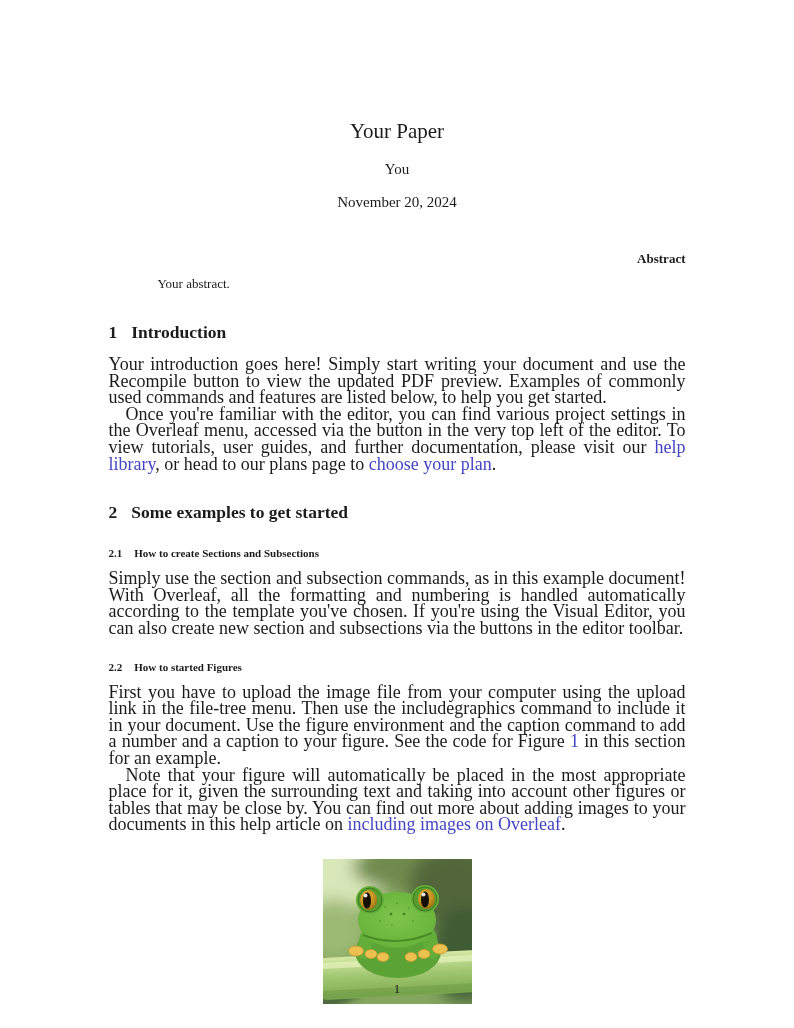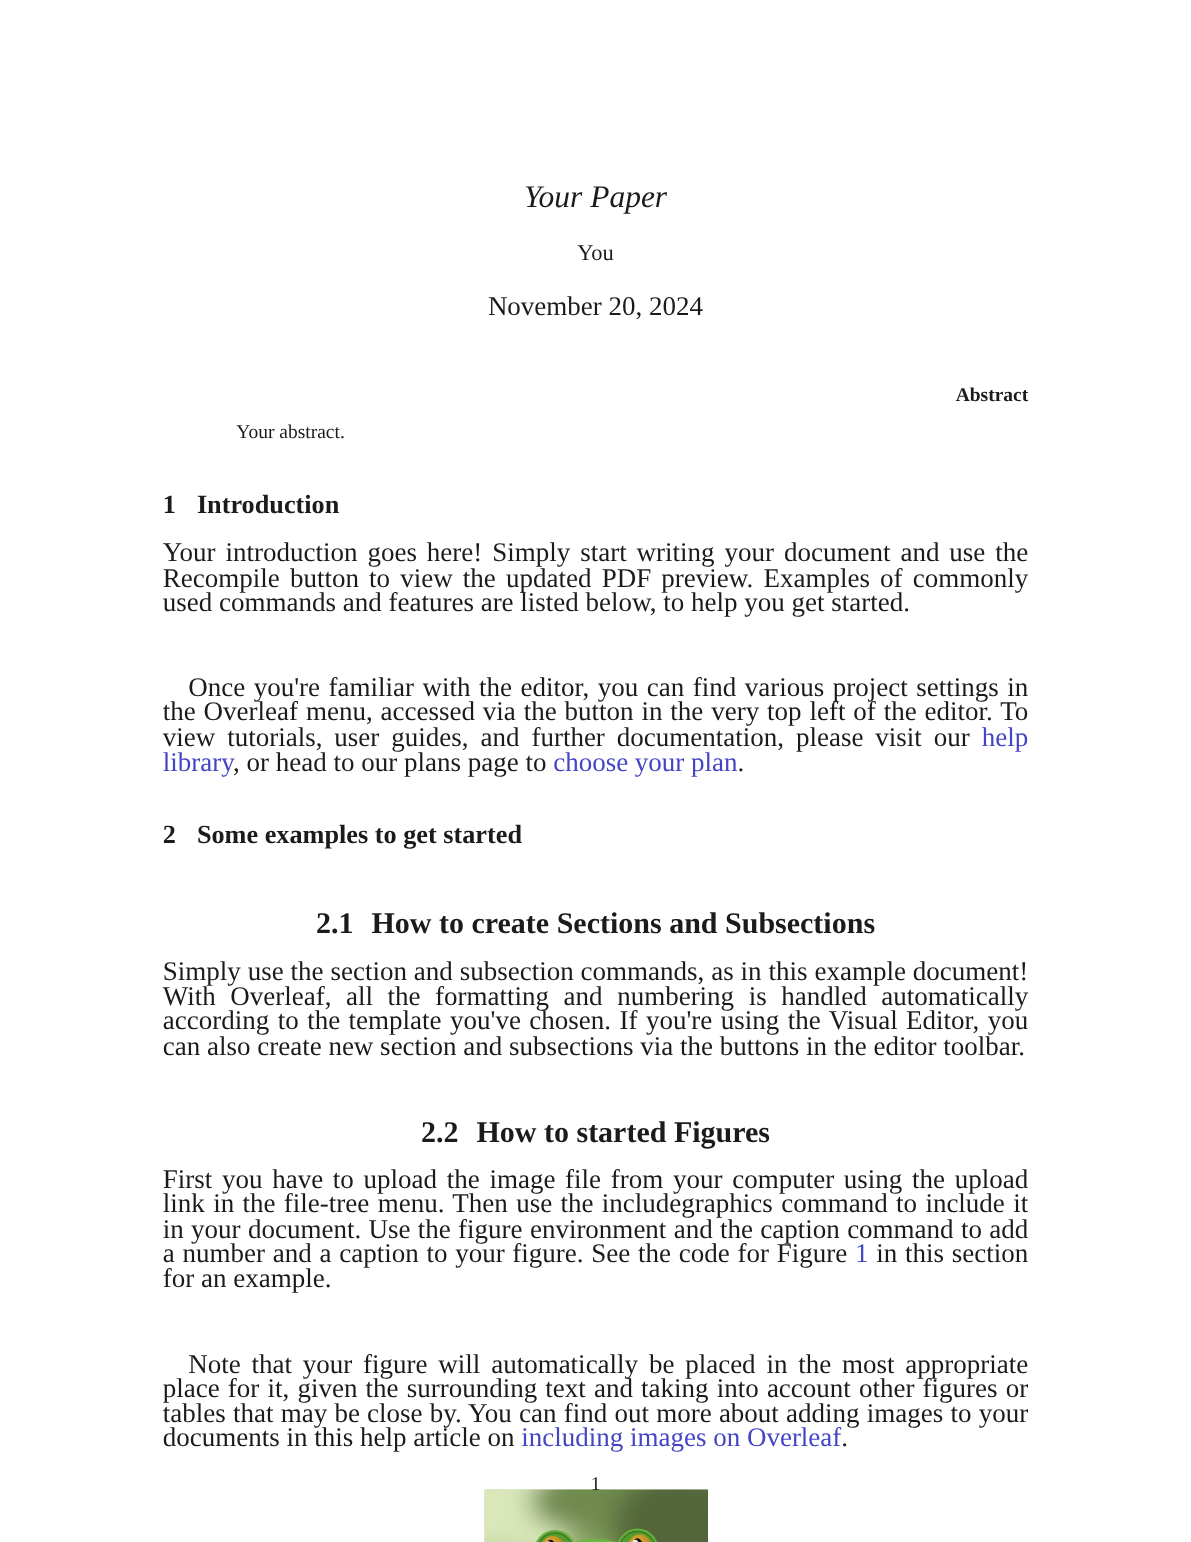--- a/index.html
+++ b/index.html
@@ -3,34 +3,34 @@
 <meta charset="utf-8">
 <style>
   html, body { margin:0; padding:0; background:#ffffff; }
   .page {
     width:794px; height:1028px; position:relative; overflow:hidden;
     background:#ffffff; color:#1b1b1b;
     font-family:"Liberation Serif","DejaVu Serif",serif;
   }
   .content { width:577px; margin:0 auto; padding-top:119px; }
 
-  .title   { font-size:21px; font-weight:400; text-align:center; margin:0 0 17px;font-style:italic; }
+  .title   { font-size:21px; font-weight:400; text-align:center; margin:0 0 17px; }
   .author  { font-size:15px; text-align:center; margin:0 0 16px; }
-  .date    { font-size:18px; text-align:center; margin:0 0 40px; }
+  .date    { font-size:15px; text-align:center; margin:0 0 40px; }
 
   .abstract-heading { font-size:13px; font-weight:700; text-align:right; margin:0 0 9px; }
   .abstract-text    { font-size:13px; padding:0 49px; margin:0; }
 
   h2.section    { font-size:17.5px; font-weight:700; margin:30px 0 13px; }
   h2.section .num { display:inline-block; margin-right:14px; }
-  h3.subsection { font-size:20px; font-weight:700; margin:38px 0 11px;text-align:center; }
+  h3.subsection { font-size:11px; font-weight:700; margin:24px 0 11px; }
   h3.subsection .num { display:inline-block; margin-right:12px; }
 
   p.body { font-size:18px; line-height:16.6px; text-align:justify; margin:0; }
-  p.indent { text-indent:17px;margin-top:40px; }
+  p.indent { text-indent:17px; }
 
   a.link { text-decoration:none; cursor:pointer; }
 
   .figure  { text-align:center; margin-top:26px; }
   .figure svg { width:149px; height:145px; display:inline-block; vertical-align:top; }
   .caption { font-size:13px; text-align:center; margin-top:40px; }
 
   .pageno { position:absolute; bottom:31px; left:0; width:100%; text-align:center; font-size:13px; }
 </style>
 </head>

